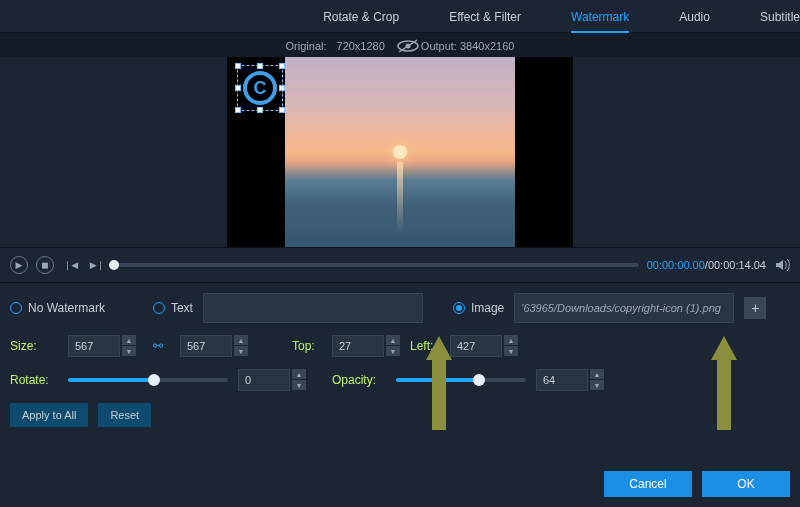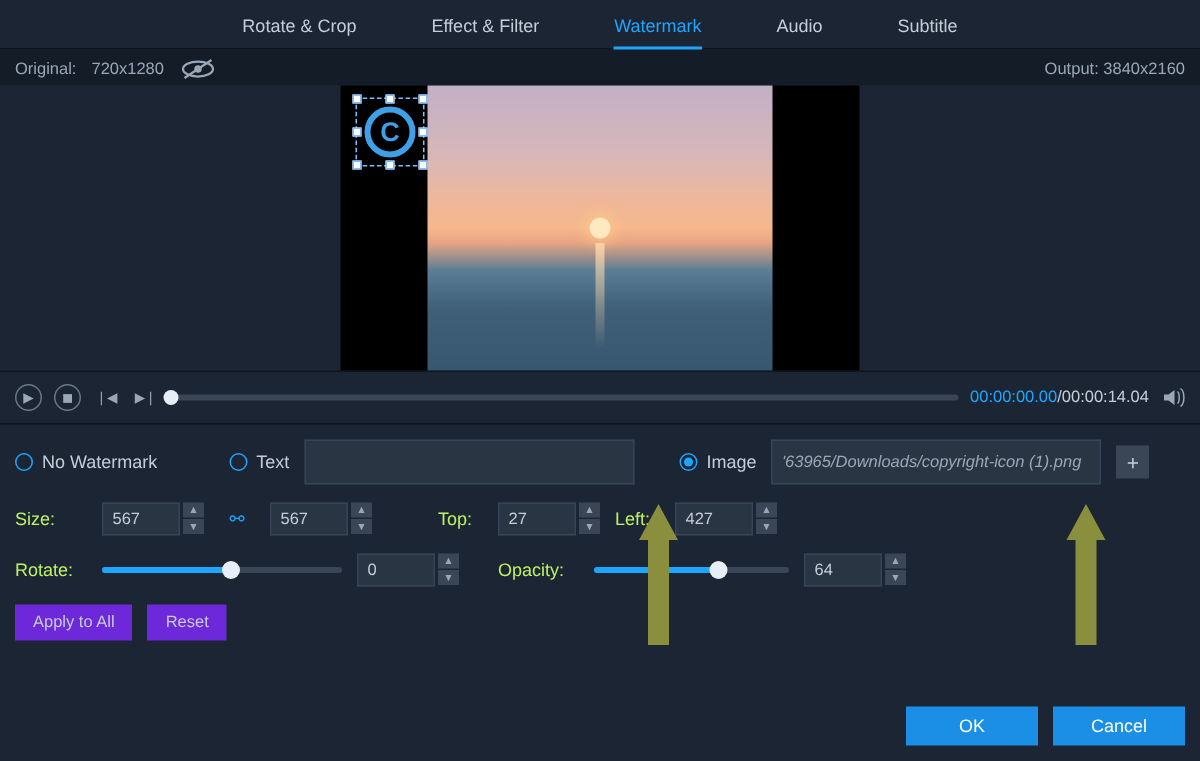--- a/index.html
+++ b/index.html
@@ -1,20 +1,20 @@
 <!DOCTYPE html>
 <html><head>
 <meta charset="utf-8">
 <style>
   *{box-sizing:border-box;margin:0;padding:0;font-family:Arial,Helvetica,sans-serif;}
   html,body{width:800px;height:507px;background:#1c2533;color:#c5ced8;font-size:12px;overflow:hidden;}
-  .tabs{display:flex;justify-content:center;gap:50px;padding:10px 0 8px;border-bottom:1px solid #0e141d;}
+  .tabs{display:flex;justify-content:flex-end;gap:50px;padding:10px 0 8px;border-bottom:1px solid #0e141d;}
   .tab{color:#c5ced8;cursor:pointer;}
   .tab.active{color:#1ea6ff;font-weight:normal;border-bottom:2px solid #1ea6ff;padding-bottom:6px;margin-bottom:-9px;}
-  .infobar{display:flex;align-items:center;justify-content:space-between;padding:6px 10px 4px;background:#141c28;font-size:11px;color:#9aa7b5;}
+  .infobar{display:flex;align-items:center;justify-content:center;padding:6px 10px 4px;background:#141c28;font-size:11px;color:#9aa7b5;}
   .infobar .left{display:flex;align-items:center;gap:10px;}
   .eye{width:26px;height:14px;}
   .preview-wrap{display:flex;justify-content:center;align-items:center;background:#1c2533;height:190px;}
   .video-box{width:346px;height:190px;background:#000;display:flex;justify-content:center;align-items:center;position:relative;}
   .sunset{width:230px;height:190px;position:relative;background:linear-gradient(to bottom,#c2b0c6 0%,#d8b7b8 25%,#efb79b 40%,#f6b88b 50%,#e9a584 55%,#5a7c94 65%,#40607a 78%,#37566f 100%);}
   .sun{position:absolute;left:50%;top:50%;width:14px;height:14px;background:#ffe9c2;border-radius:50%;transform:translate(-50%,-50%);box-shadow:0 0 8px 4px rgba(255,200,140,.6);}
   .glare{position:absolute;left:50%;top:55%;width:6px;height:70px;transform:translateX(-50%);background:linear-gradient(to bottom,rgba(255,220,170,.8),rgba(255,220,170,0));}
   .wm{position:absolute;left:10px;top:8px;width:46px;height:46px;border:1px dashed #7fbfff;display:flex;align-items:center;justify-content:center;}
   .wm .h{position:absolute;width:6px;height:6px;background:#fff;border:1px solid #7fbfff;}
   .wm .h.tl{left:-3px;top:-3px}.wm .h.tr{right:-3px;top:-3px}.wm .h.bl{left:-3px;bottom:-3px}.wm .h.br{right:-3px;bottom:-3px}
@@ -41,21 +41,21 @@
   .plusbtn{width:22px;height:22px;background:#3a4656;color:#c5ced8;display:flex;align-items:center;justify-content:center;cursor:pointer;font-size:14px;}
   .lbl{width:48px;color:#bef264;}
   .numwrap{display:flex;align-items:center;}
   .num{width:52px;height:22px;background:#2a3544;border:1px solid #374458;color:#c5ced8;padding:0 6px;font-size:11px;}
   .spin{display:flex;flex-direction:column;margin-left:2px;}
   .spin span{width:14px;height:10px;background:#3a4656;color:#9aa7b5;font-size:7px;display:flex;align-items:center;justify-content:center;cursor:pointer;margin-bottom:1px;}
   .link{width:20px;height:20px;border-radius:3px;background:transparent;color:#1ea6ff;display:flex;align-items:center;justify-content:center;font-size:12px;margin:0 2px;}
   .slider{position:relative;width:160px;height:4px;background:#3a4656;border-radius:2px;}
   .slider .fill{position:absolute;left:0;top:0;height:100%;background:#1ea6ff;border-radius:2px;}
   .slider .kn{position:absolute;top:50%;width:12px;height:12px;background:#e8eef5;border-radius:50%;transform:translate(-50%,-50%);}
-  .btn{height:24px;padding:0 12px;background:#6d28d9;color:#c5ced8;border:none;cursor:pointer;font-size:11px;}
+  .btn{height:24px;padding:0 12px;background:#0c4a6e;color:#c5ced8;border:none;cursor:pointer;font-size:11px;}
   .footer{position:absolute;bottom:0;right:0;display:flex;gap:10px;padding:10px;}
   .fbtn{width:88px;height:26px;background:#1b8fe6;color:#fff;border:none;cursor:pointer;font-size:12px;}
   .arrow{position:absolute;width:26px;pointer-events:none;}
   .arrow .shaft{width:14px;height:70px;background:#8a8f3e;margin:0 auto;}
   .arrow .head{width:0;height:0;border-left:13px solid transparent;border-right:13px solid transparent;border-bottom:24px solid #8a8f3e;margin:0 auto;}
   #arrow1{left:426px;top:336px;}
   #arrow2{left:711px;top:336px;}
 </style>
 </head>
 <body>
@@ -212,22 +212,22 @@
     </div>
   </div>
 
   <div class="row">
     <button class="btn">Apply to All</button>
     <button class="btn">Reset</button>
   </div>
 </div>
 
 <div class="footer">
+  <button class="fbtn">Cancel</button>
   <button class="fbtn">OK</button>
-  <button class="fbtn">Cancel</button>
 </div>
 
 <div class="arrow" id="arrow1">
     <div class="head"></div>
     <div class="shaft"></div>
   </div>
 <div class="arrow" id="arrow2">
     <div class="head"></div>
     <div class="shaft"></div>
   </div>

